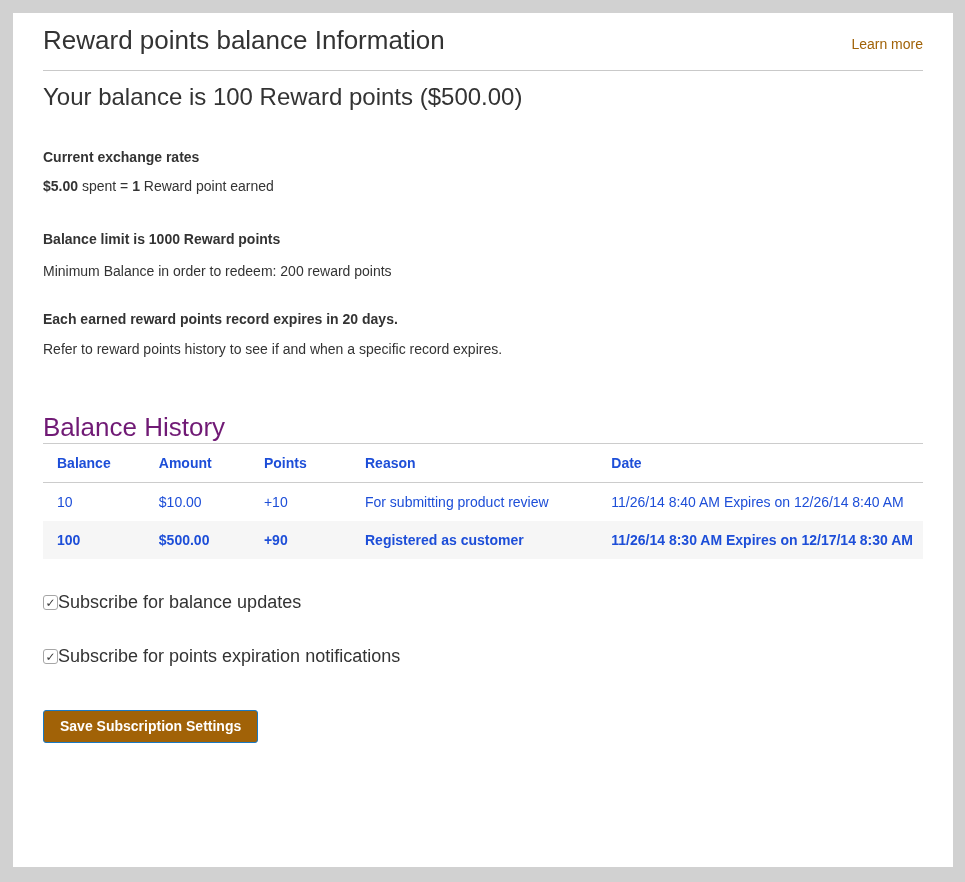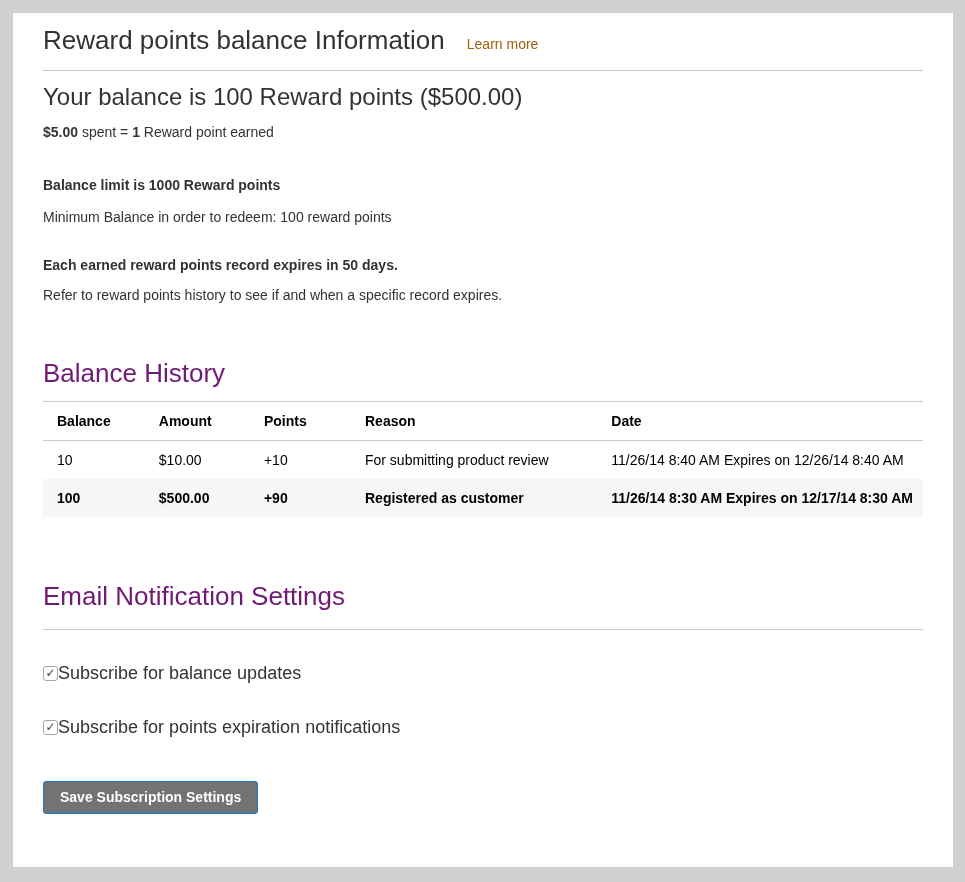--- a/index.html
+++ b/index.html
@@ -19,20 +19,21 @@
     height: 854px;
     padding: 12px 30px 0 30px;
     overflow: hidden;
   }
   
   .page-header {
     display: flex;
     align-items: baseline;
     border-bottom: 1px solid #c9c9c9;
     padding-bottom: 14px;
+    justify-content: space-between;
   }
   h1 {
     margin: 0;
     font-size: 26px;
     font-weight: 300;
     color: #333;
     line-height: 1.2;
   }
   .learn-more {
     margin-left: 22px;
@@ -61,23 +62,22 @@
     font-size: 26px;
     font-weight: 300;
     color: #701a75;
     line-height: 1.2;
   }
   .history-heading { margin-top: 55px; }
   
   table {
     width: 100%;
     border-collapse: collapse;
-    margin-top: 12px;
-    font-size: 14px;
-    color: #000000;
+    font-size: 14px;
+    color: #1d4ed8;
   }
   thead th {
     text-align: left;
     font-weight: 700;
     padding: 11px 10px 11px 14px;
     border-top: 1px solid #ccc;
     border-bottom: 1px solid #ccc;
     white-space: nowrap;
   }
   tbody td {
@@ -116,21 +116,21 @@
     cursor: pointer;
     flex: 0 0 auto;
   }
   .checkbox-label {
     font-size: 18px;
   }
   
   .save-button {
     margin-top: 43px;
     display: inline-block;
-    background: #737373;
+    background: #a16207;
     color: #fff;
     font-family: "Liberation Sans", "DejaVu Sans", sans-serif;
     font-size: 14px;
     font-weight: 700;
     border: 1px solid #1979c3;
     border-radius: 3px;
     padding: 7px 16px 8px;
     cursor: pointer;
   }
 </style>
@@ -142,28 +142,29 @@
   
   <div class="page-header">
     <h1>Reward points balance Information</h1>
     <a class="learn-more">Learn more</a>
   </div>
 
   
   <p class="balance-summary">Your balance is 100 Reward points ($500.00)</p>
 
   
+  <p class="bold-line exchange-heading">Current exchange rates</p>
   <div class="rate-lines">
     <p><b>$5.00</b><span> spent = </span><b>1</b><span> Reward point earned</span></p>
   </div>
 
   
   <p class="bold-line limit-heading">Balance limit is 1000 Reward points</p>
-  <p class="plain-line">Minimum Balance in order to redeem: 100 reward points</p>
-  <p class="bold-line expiry-heading">Each earned reward points record expires in 50 days.</p>
+  <p class="plain-line">Minimum Balance in order to redeem: 200 reward points</p>
+  <p class="bold-line expiry-heading">Each earned reward points record expires in 20 days.</p>
   <p class="plain-line expiry-note">Refer to reward points history to see if and when a specific record expires.</p>
 
   
   <h2 class="history-heading">Balance History</h2>
   <table>
     <thead>
       <tr>
         <th class="col-balance">Balance</th>
         <th class="col-amount">Amount</th>
         <th class="col-points">Points</th>
@@ -183,23 +184,20 @@
         <td>100</td>
         <td>$500.00</td>
         <td>+90</td>
         <td>Registered as customer</td>
         <td>11/26/14 8:30 AM Expires on 12/17/14 8:30 AM</td>
       </tr>
     </tbody>
   </table>
 
   
-  <div class="notif-header">
-    <h2>Email Notification Settings</h2>
-  </div>
 
   <div class="checkbox-row">
     <span class="checkbox">
         <span style="visibility: visible;">✓</span>
       </span>
     <span class="checkbox-label">Subscribe for balance updates</span>
   </div>
 
   <div class="checkbox-row">
     <span class="checkbox">

